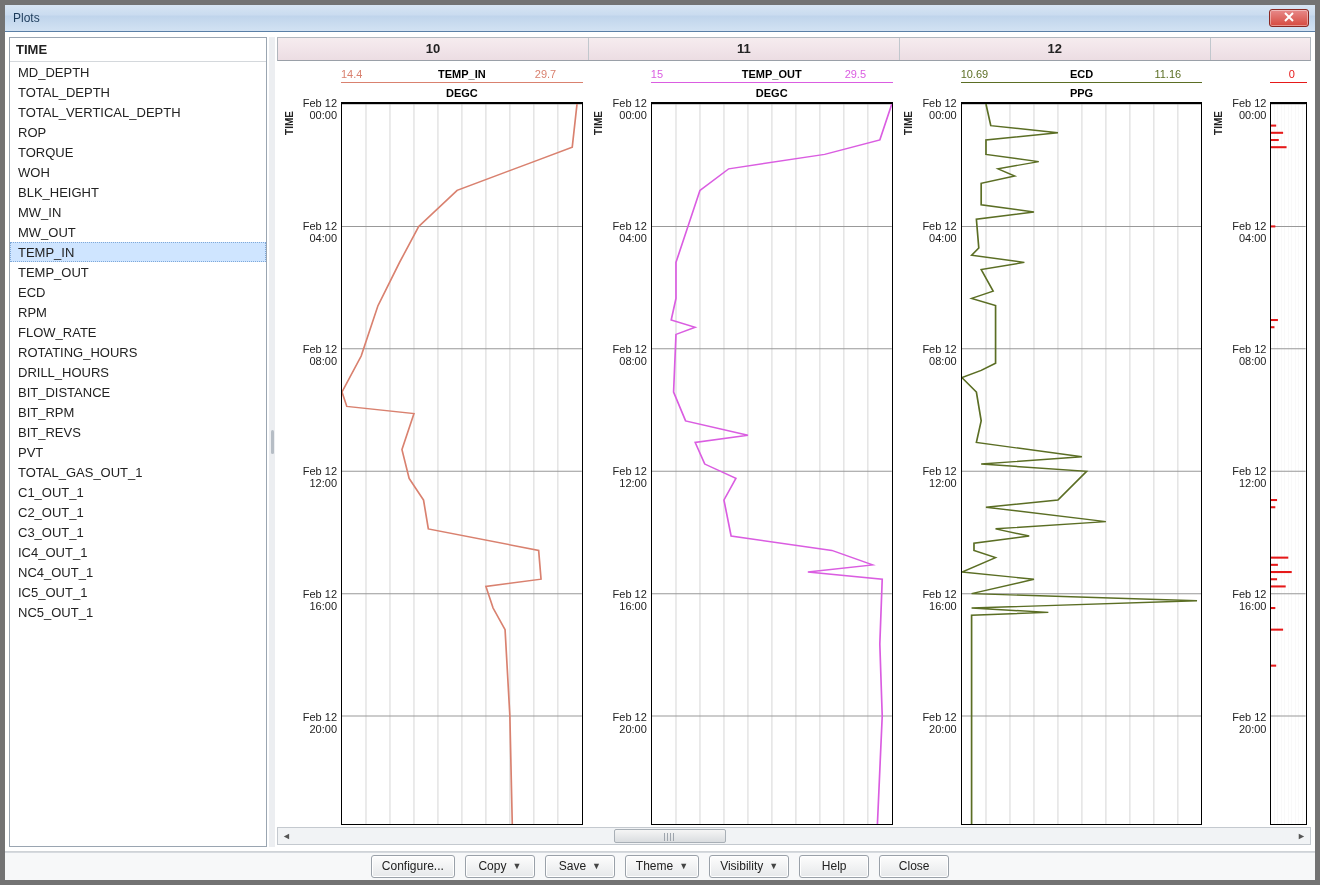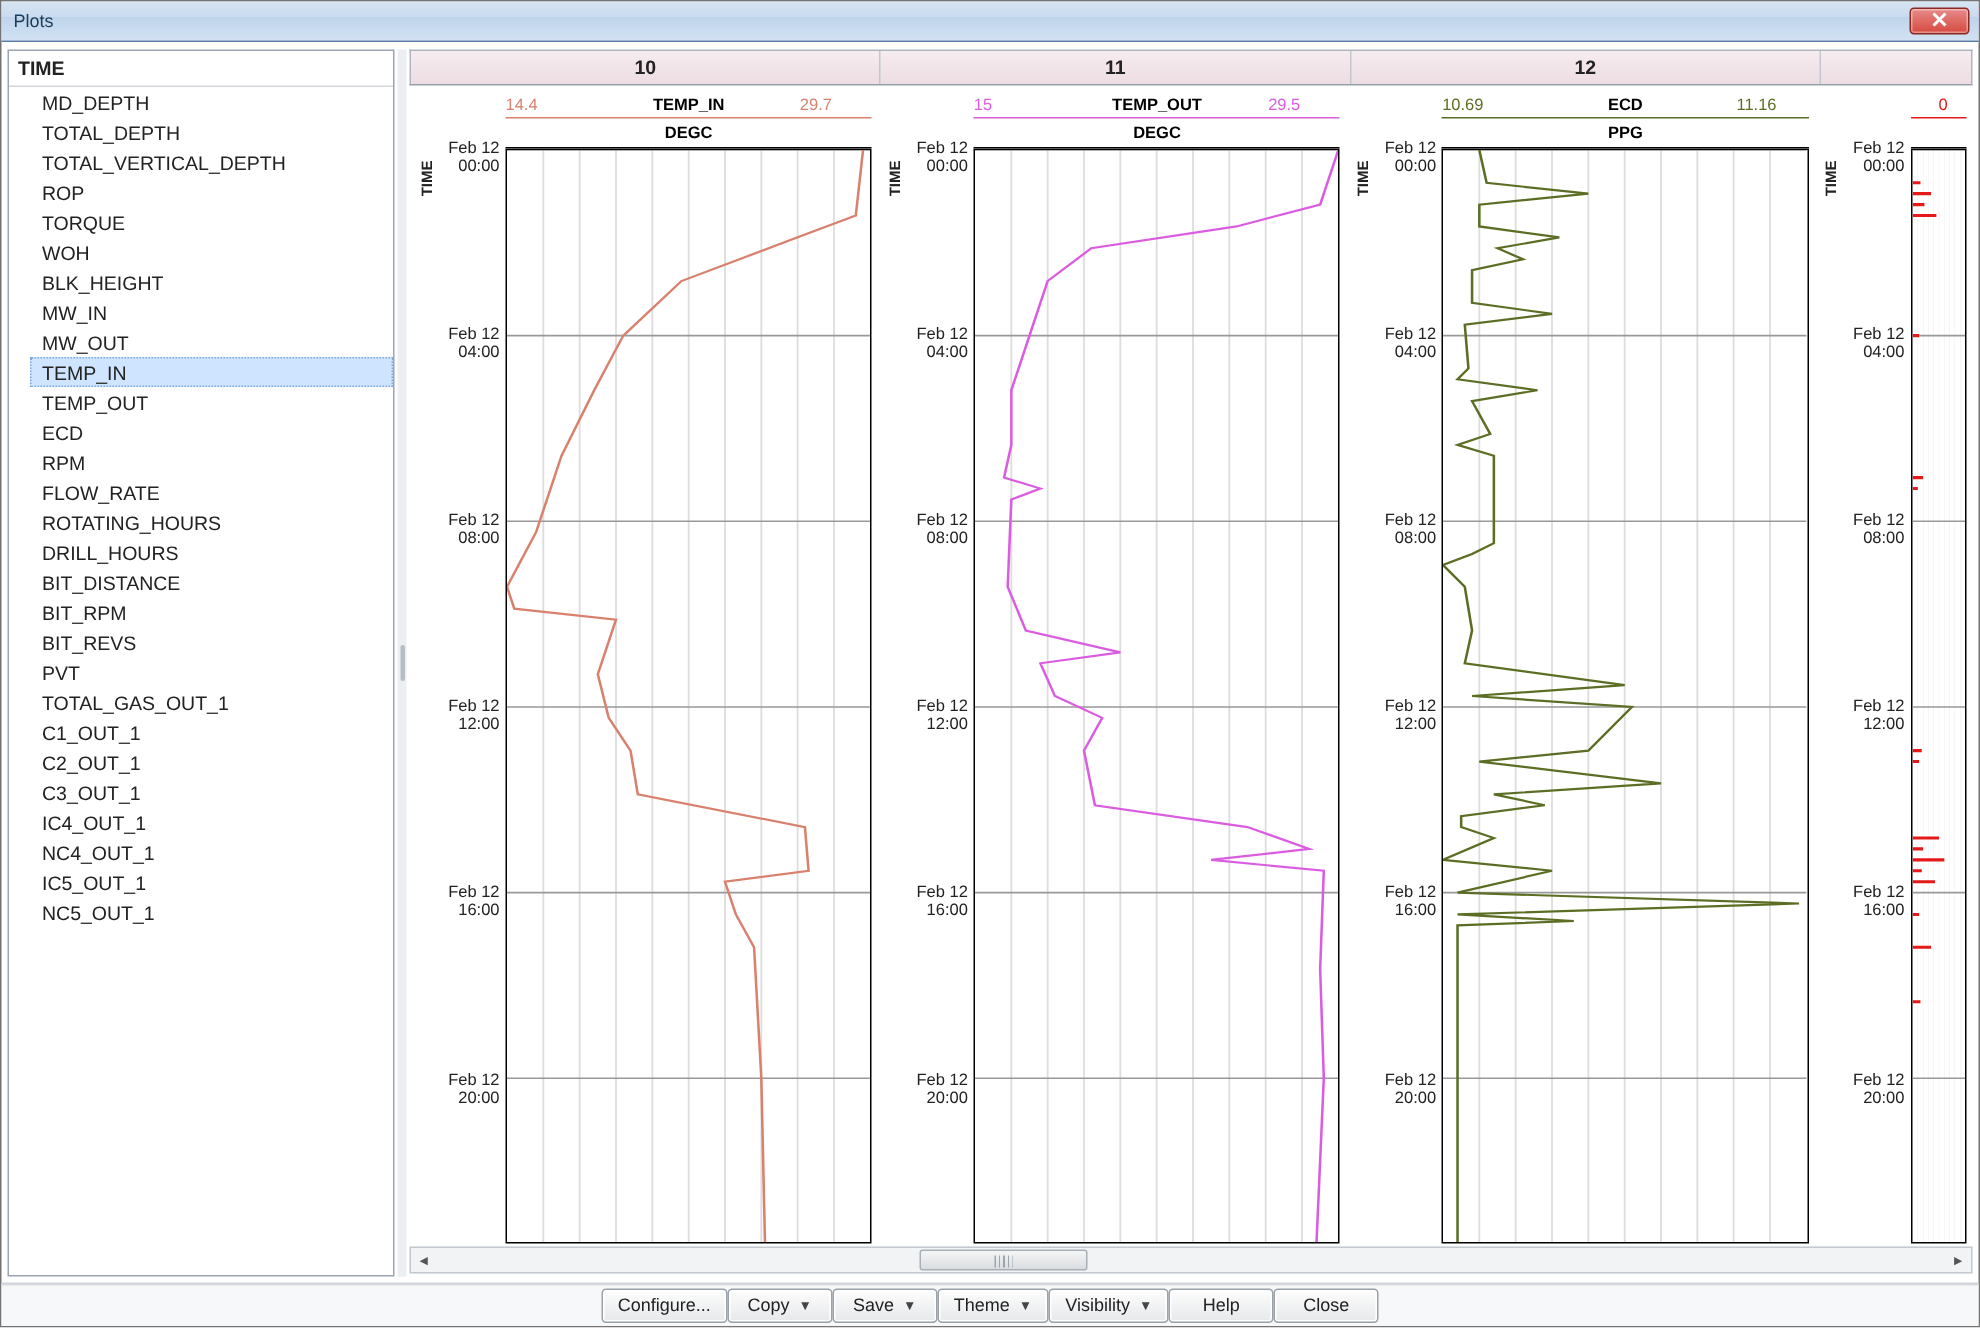--- a/index.html
+++ b/index.html
@@ -1,18 +1,18 @@
 <!DOCTYPE html>
 <html><head>
 <meta charset="utf-8">
 <style>
   * { box-sizing: border-box; }
   html, body { margin:0; padding:0; height:100%; font-family: "Segoe UI", Tahoma, sans-serif; font-size:13px; color:#222; background:#fff; }
   
-  .window { width:1320px; height:885px; background:#fff; position:relative; border:1px solid #737373; }
+  .window { width:1320px; height:885px; background:#fff; position:relative; border:5px solid #737373; }
   .titlebar {
     height:27px; line-height:27px;
     background: linear-gradient(#d7e5f3,#c9dbef 40%,#bfd4eb 41%,#d2e2f3);
     border-bottom:1px solid #5a7fa6;
     padding:0 6px 0 8px; display:flex; align-items:center;
   }
   .titlebar .title { font-size:12px; color:#1c3b5a; flex:1; }
   .titlebar .close-btn {
     width:40px; height:18px; line-height:16px;
     background: linear-gradient(#e78a8a,#d64a3f);
@@ -28,21 +28,21 @@
   .upper { flex:1 1 auto; display:flex; overflow:hidden; border-bottom:1px solid #cfd3d7; padding:4px; gap:2px; }
   
   .sidebar {
     width:258px; border:1px solid #9aa5b1; background:#fff; position:relative;
     display:flex; flex-direction:column;
   }
   .sidebar-header {
     font-weight:bold; padding:4px 6px; border-bottom:1px solid #d4d8dc; background:#fff;
   }
   .sidebar-list { flex:1; overflow:auto; }
-  .sidebar-item { padding:2px 6px 2px 8px; cursor:pointer; white-space:nowrap; height:20px; line-height:18px;margin-left:14px; }
+  .sidebar-item { padding:2px 6px 2px 8px; cursor:pointer; white-space:nowrap; height:20px; line-height:18px; }
   .sidebar-item.selected { background:#cfe5ff; border:1px dotted #7fa9d9; padding:1px 5px 1px 7px; }
   
   .splitter { width:6px; background:#eceef1; display:flex; align-items:center; justify-content:center; position:relative; }
   .splitter::before { content:""; width:3px; height:24px; background:#b6bdc5; border-radius:2px; }
   
   .main { flex:1; display:flex; flex-direction:column; }
   .col-headers {
     height:24px; display:flex; background:linear-gradient(#f6ecef,#ecdde3);
     border:1px solid #b0b6bd; border-bottom:1px solid #9aa0a8;
   }
@@ -69,21 +69,21 @@
     height:18px; background:#f1f3f5; border:1px solid #c4c9cf; margin:0 0 2px 0;
     display:flex; align-items:center; position:relative;
   }
   .hscroll .arrow { width:17px; height:16px; display:flex; align-items:center; justify-content:center; color:#555; font-size:9px; cursor:pointer; }
   .hscroll .track { flex:1; height:14px; position:relative; }
   .hscroll .thumb { position:absolute; left:32%; width:112px; height:14px; top:0;
     background:linear-gradient(#f5f5f5,#dadde0); border:1px solid #a8afb6; border-radius:2px; }
   .hscroll .thumb::before { content:""; position:absolute; left:50%; top:3px; width:12px; height:8px; transform:translateX(-50%);
     background: repeating-linear-gradient(90deg,#9ea5ad 0 1px, transparent 1px 3px); }
   
-  .bottom-bar { height:32px; display:flex; align-items:center; justify-content:center; 
+  .bottom-bar { height:32px; display:flex; align-items:center; justify-content:center; gap:10px;
     background:#f7f8f9; border-top:1px solid #d6dadf; }
   .btn {
     height:23px; min-width:70px; padding:0 10px; font-size:12px; line-height:21px;
     background:linear-gradient(#fdfdfd,#e6e8ea); border:1px solid #9aa1a9; border-radius:3px;
     cursor:pointer; display:inline-flex; align-items:center; justify-content:center; gap:6px;
     box-shadow:inset 0 0 0 1px #fff;
   }
   .btn .caret { font-size:9px; color:#444; }
 </style>
 </head>

